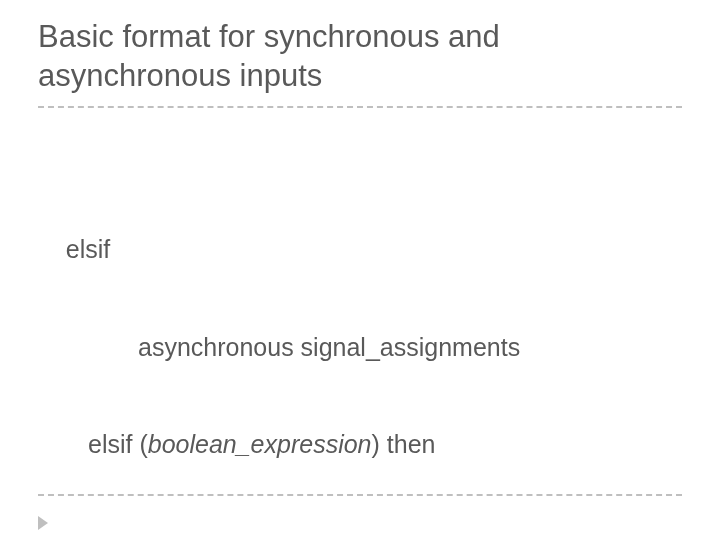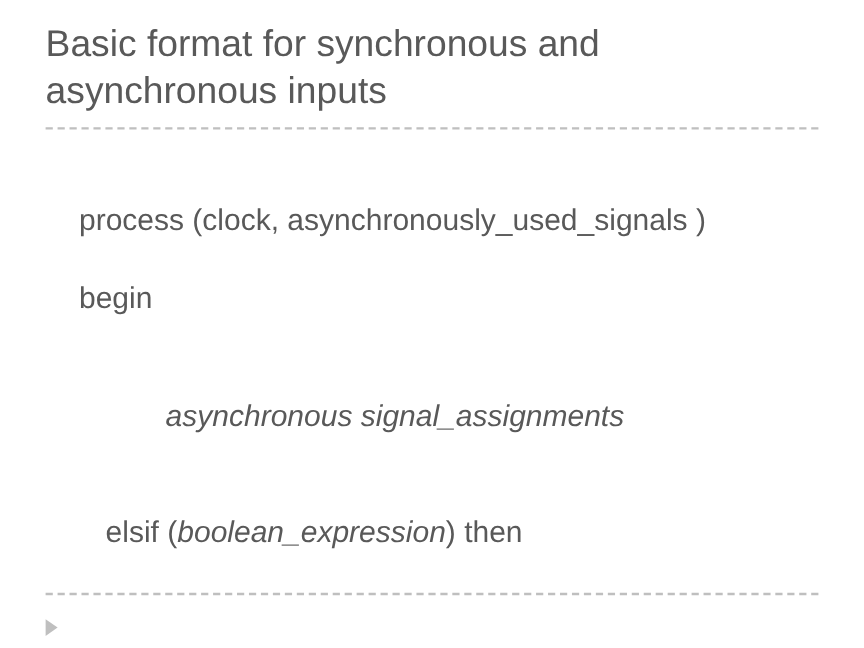--- a/index.html
+++ b/index.html
@@ -32,21 +32,21 @@
     margin: 6px 0 28px 0;
   }
   .body {
     font-size: 25px;
     line-height: 1.3;
     white-space: pre;
     color: #595959;
   }
   .body .i1 { padding-left: 38px; display: block; }
   .body .i2 { padding-left: 50px; display: block; }
-  .body .i3 { padding-left: 100px; display: block; font-style: italic; }
+  .body .i3 { padding-left: 100px; display: block; }
   em.ital { font-style: italic; }
   .footer-divider {
     position: absolute;
     left: 38px;
     right: 38px;
     bottom: 36px;
     border: none;
     border-top: 2px dashed #bfbfbf;
   }
   .footer-icon {
@@ -61,22 +61,22 @@
   }
 </style>
 </head>
 <body>
 
 <div class="slide">
   <h1 class="title">Basic format for synchronous and asynchronous inputs</h1>
   <hr class="divider">
 
   <div class="body">
-    <span>process (clock, asynchronously_used_signals )</span><br>
-    <span>begin</span><br>
+    <br>
+    <span>elsif</span><br>
     <span class="i3">asynchronous signal_assignments</span>
     <span class="i2"><span>elsif (</span><em class="ital">boolean_expression</em><span>) then</span></span>
     
     
     
     
     
   </div>
 
   <hr class="footer-divider">

